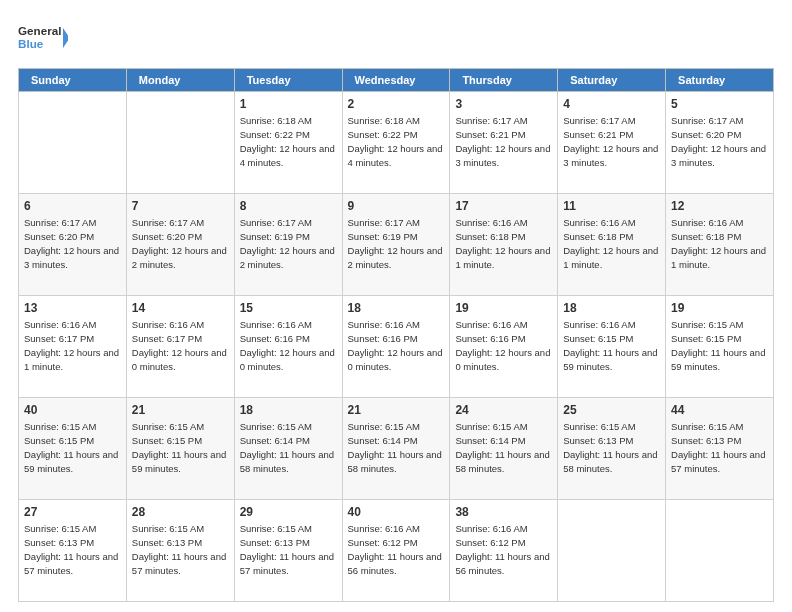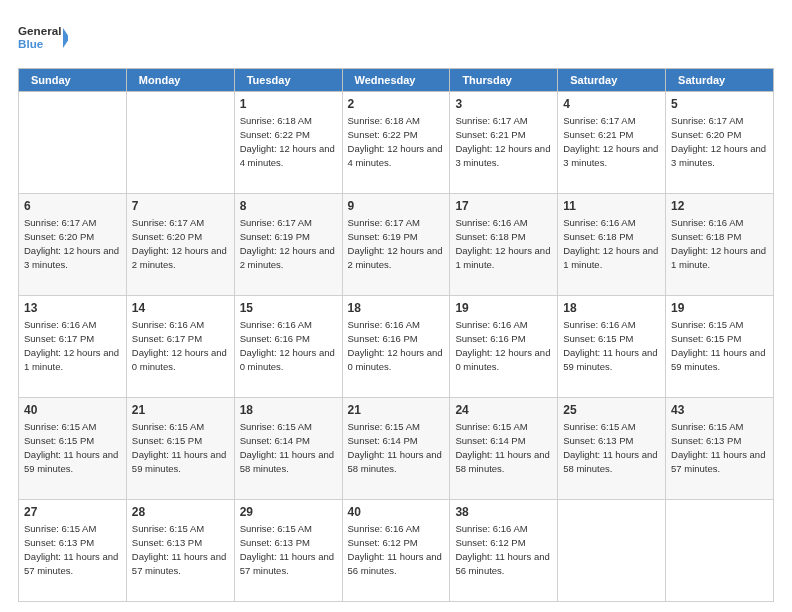--- a/index.html
+++ b/index.html
@@ -264,21 +264,21 @@
 Sunset: 6:14 PM
 Daylight: 11 hours and 58 minutes.</div>
           </td>
           <td>
             <span class="day-number">25</span>
             <div class="day-info" style="white-space: pre-line;">Sunrise: 6:15 AM
 Sunset: 6:13 PM
 Daylight: 11 hours and 58 minutes.</div>
           </td>
           <td>
-            <span class="day-number">43</span>
+            <span class="day-number">44</span>
             <div class="day-info" style="white-space: pre-line;">Sunrise: 6:15 AM
 Sunset: 6:13 PM
 Daylight: 11 hours and 57 minutes.</div>
           </td>
         </tr>
         <tr>
           <td>
             <span class="day-number">27</span>
             <div class="day-info" style="white-space: pre-line;">Sunrise: 6:15 AM
 Sunset: 6:13 PM

